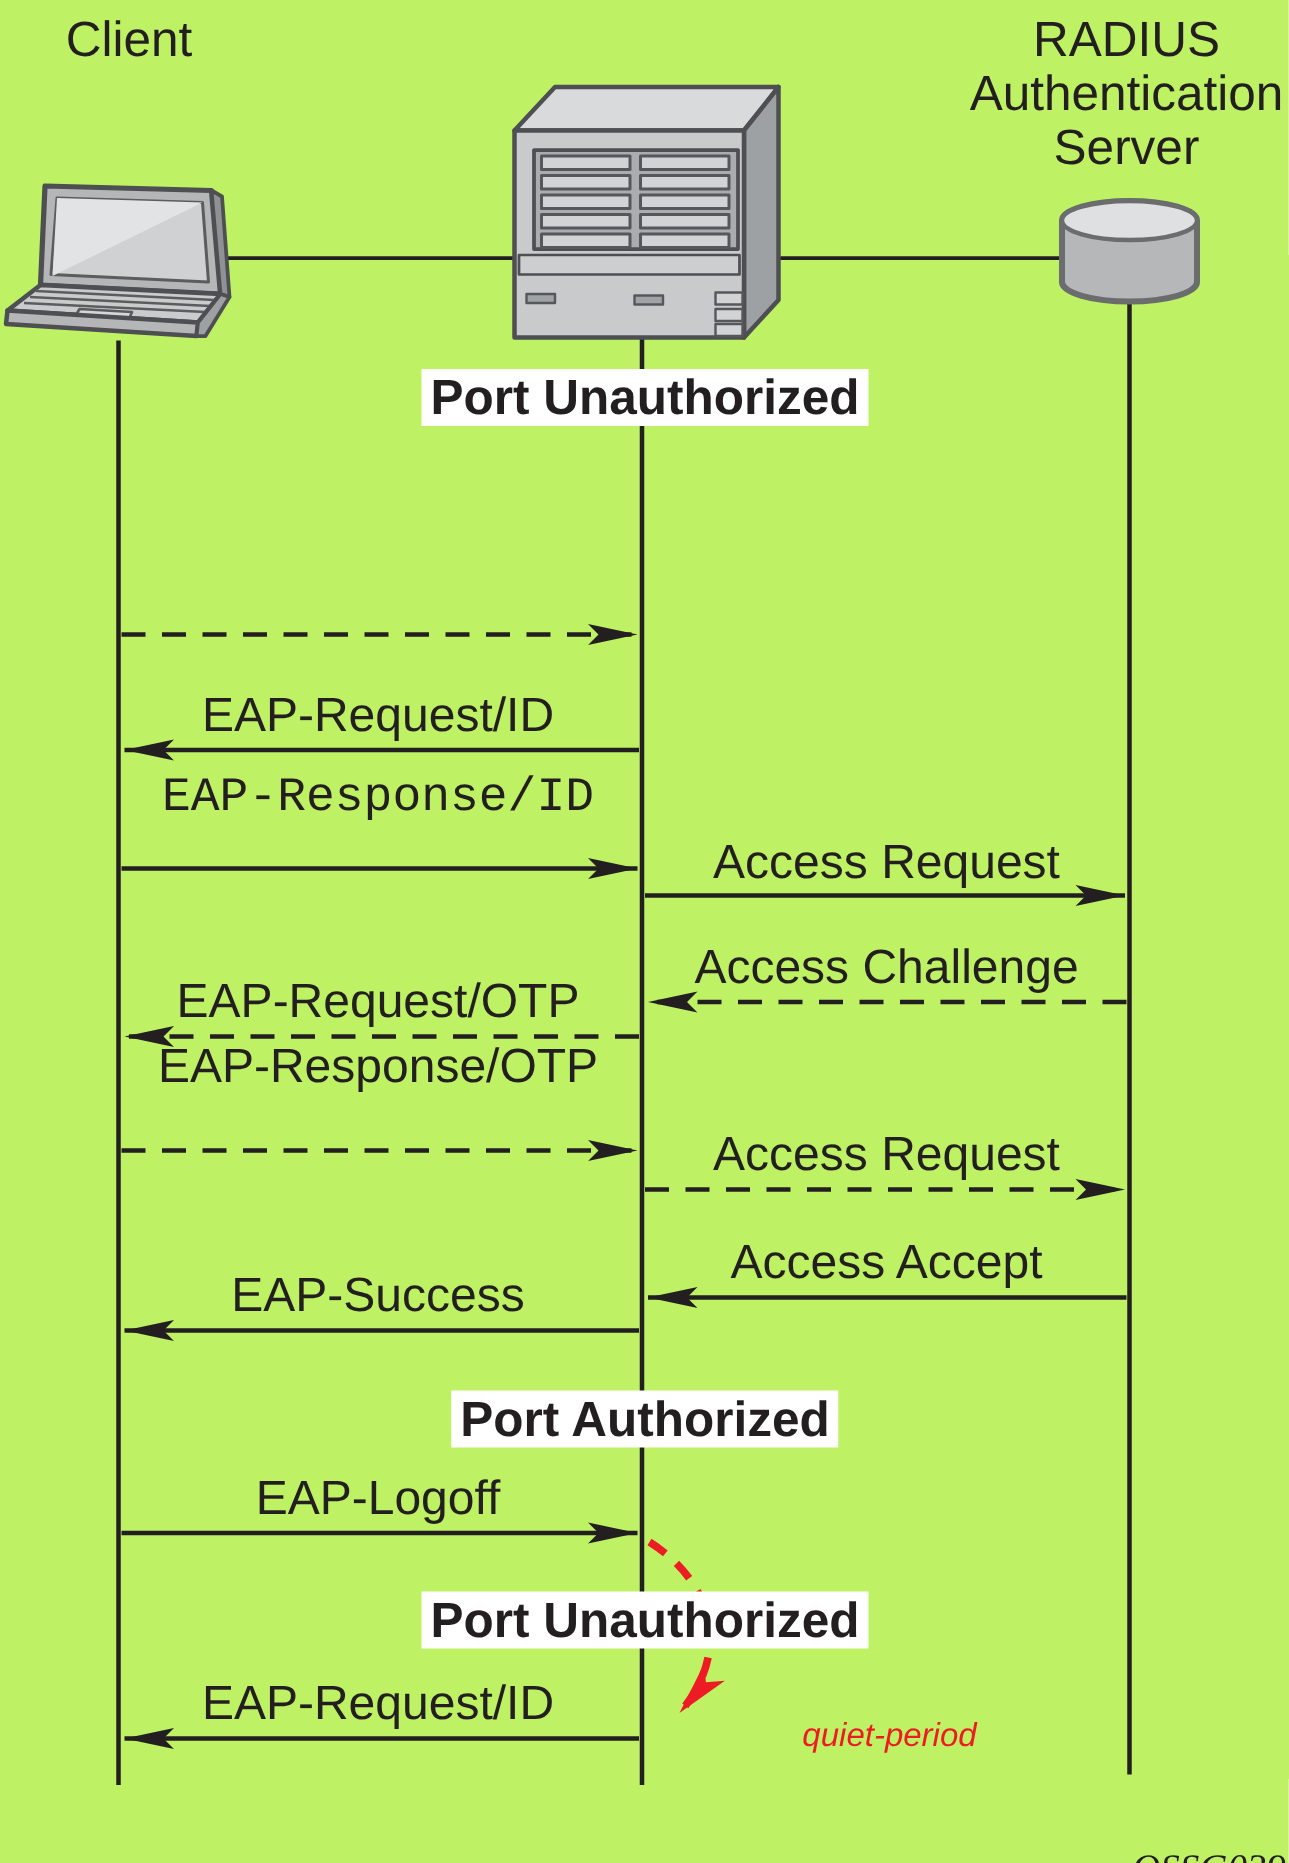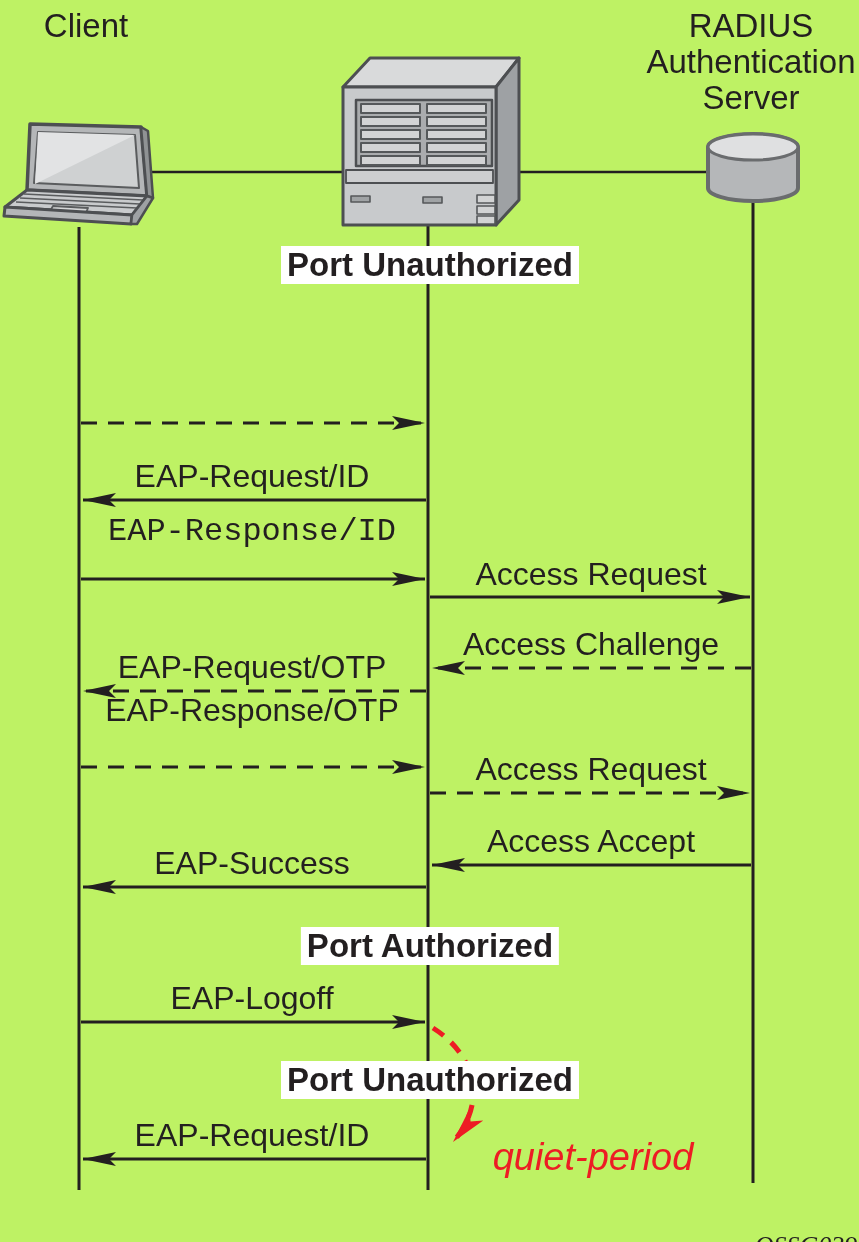--- a/index.html
+++ b/index.html
@@ -18,21 +18,21 @@
   .actor.wrap{white-space:normal;width:224px;}
   .msg{
     font-size:32px;line-height:36px;text-align:center;
     transform:translateX(-50%);
   }
   .state{
     font-size:33px;line-height:38px;font-weight:bold;text-align:center;
     transform:translateX(-50%);background:#ffffff;padding:0 6px;
   }
   .quiet{
-    font-size:38px;line-height:34px;font-style:italic;color:#ed1c24;
+    font-size:22px;line-height:34px;font-style:italic;color:#ed1c24;
     transform:translateX(-50%);
   }
   .figid{
     font-family:"Liberation Serif","DejaVu Serif",serif;
     font-size:26px;line-height:28px;font-style:italic;
     transform:translateX(-50%);
     margin-top:26px;
   }
 </style>
 </head>

